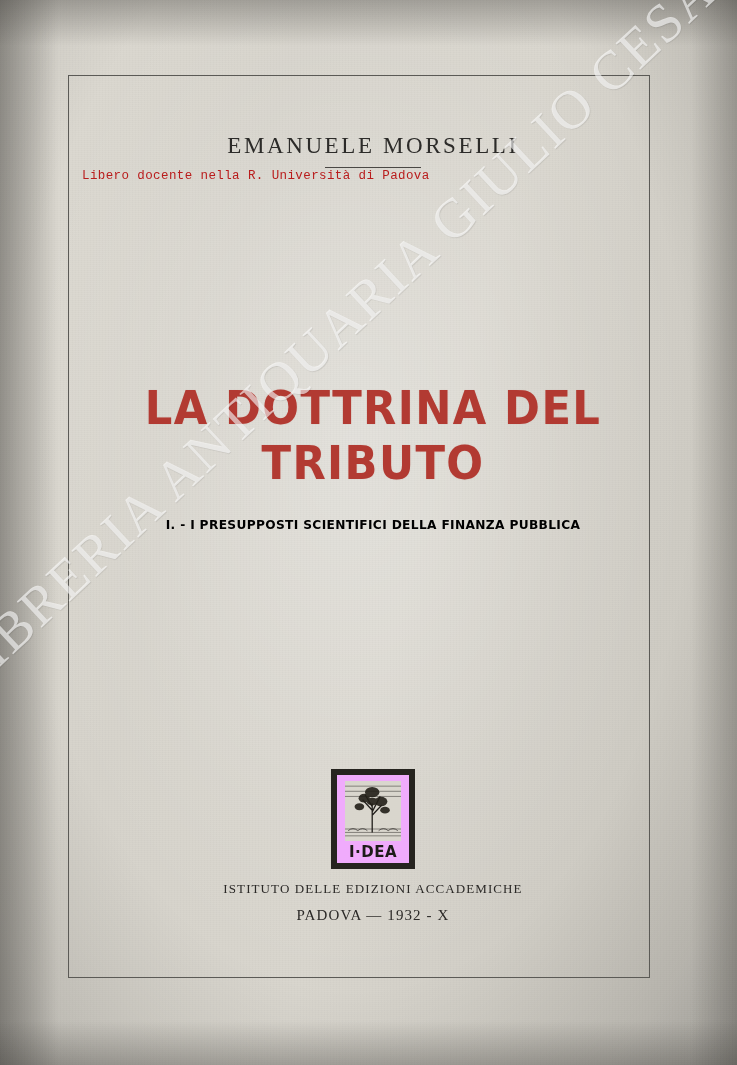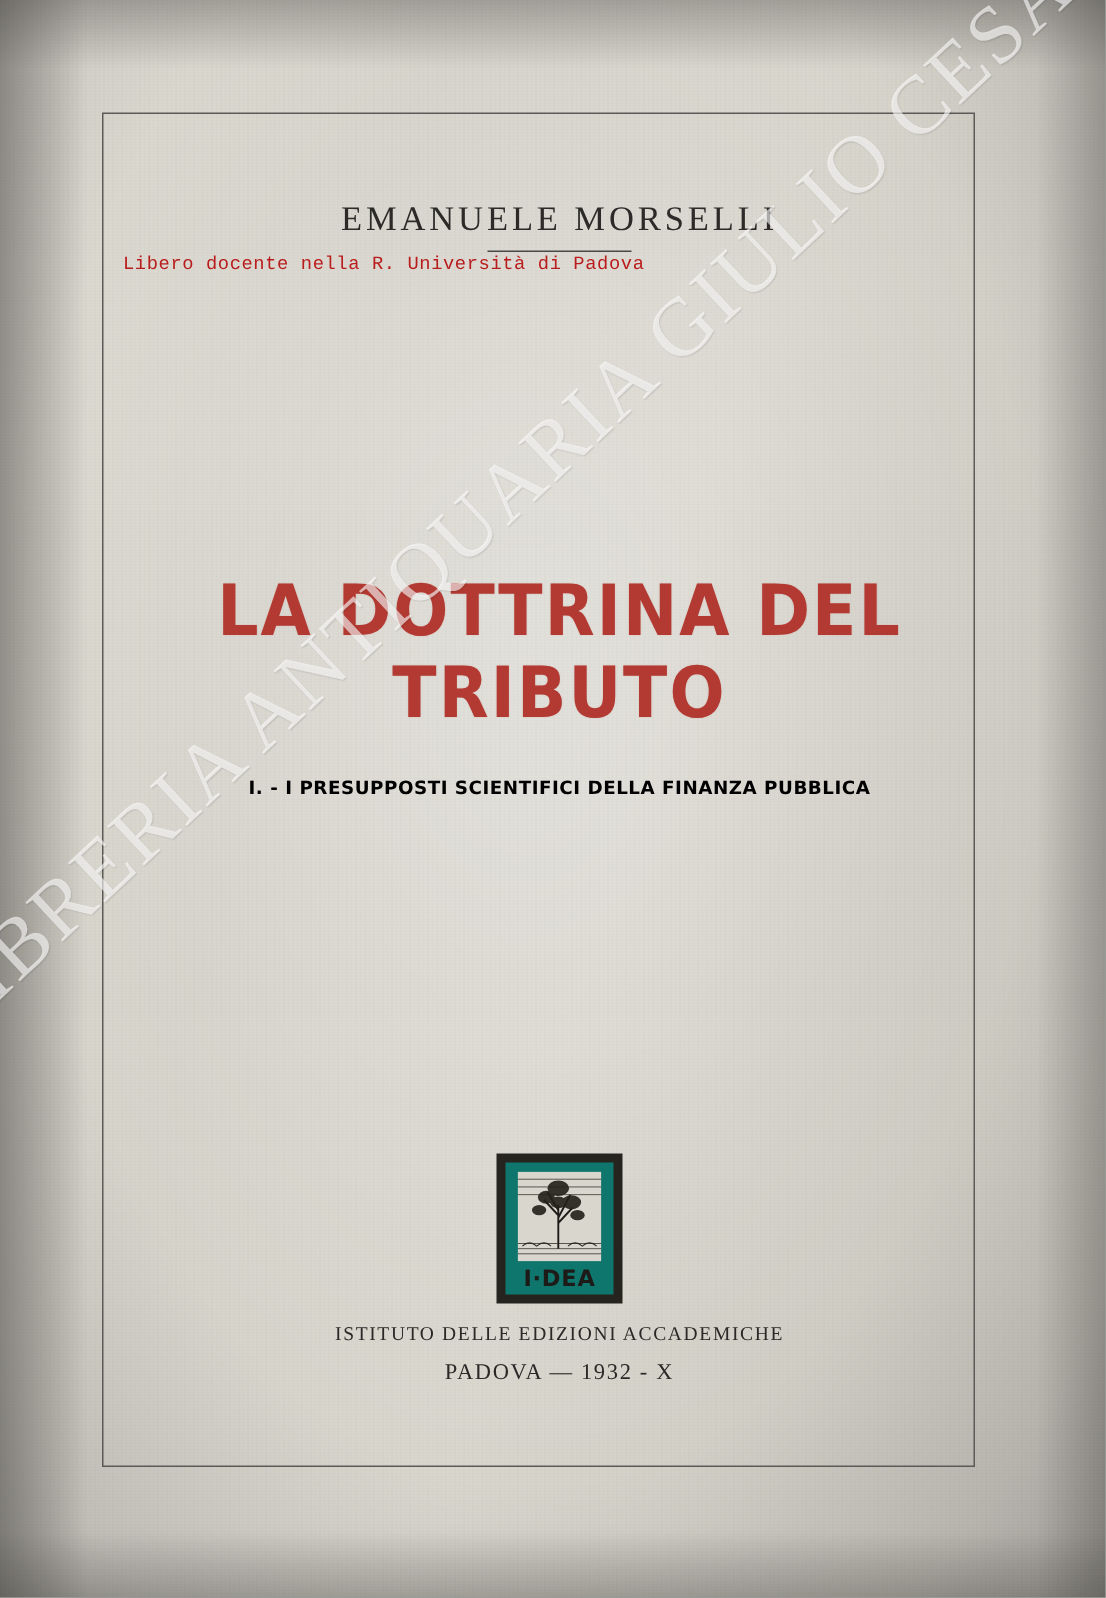--- a/index.html
+++ b/index.html
@@ -143,21 +143,21 @@
     transform: translateX(-50%);
     width: 84px;
     height: 100px;
     background: #26241f;
     padding: 0;
     box-sizing: border-box;
   }
   .logo-inner {
     position: absolute;
     inset: 6px;
-    background: #0f766e;
+    background: #f0abfc;
   }
   .logo-tree {
     position: absolute;
     left: 8px; right: 8px; top: 6px; bottom: 22px;
     overflow: hidden;
   }
   .logo-word {
     position: absolute;
     left: 0; right: 0; bottom: 2px;
     text-align: center;

